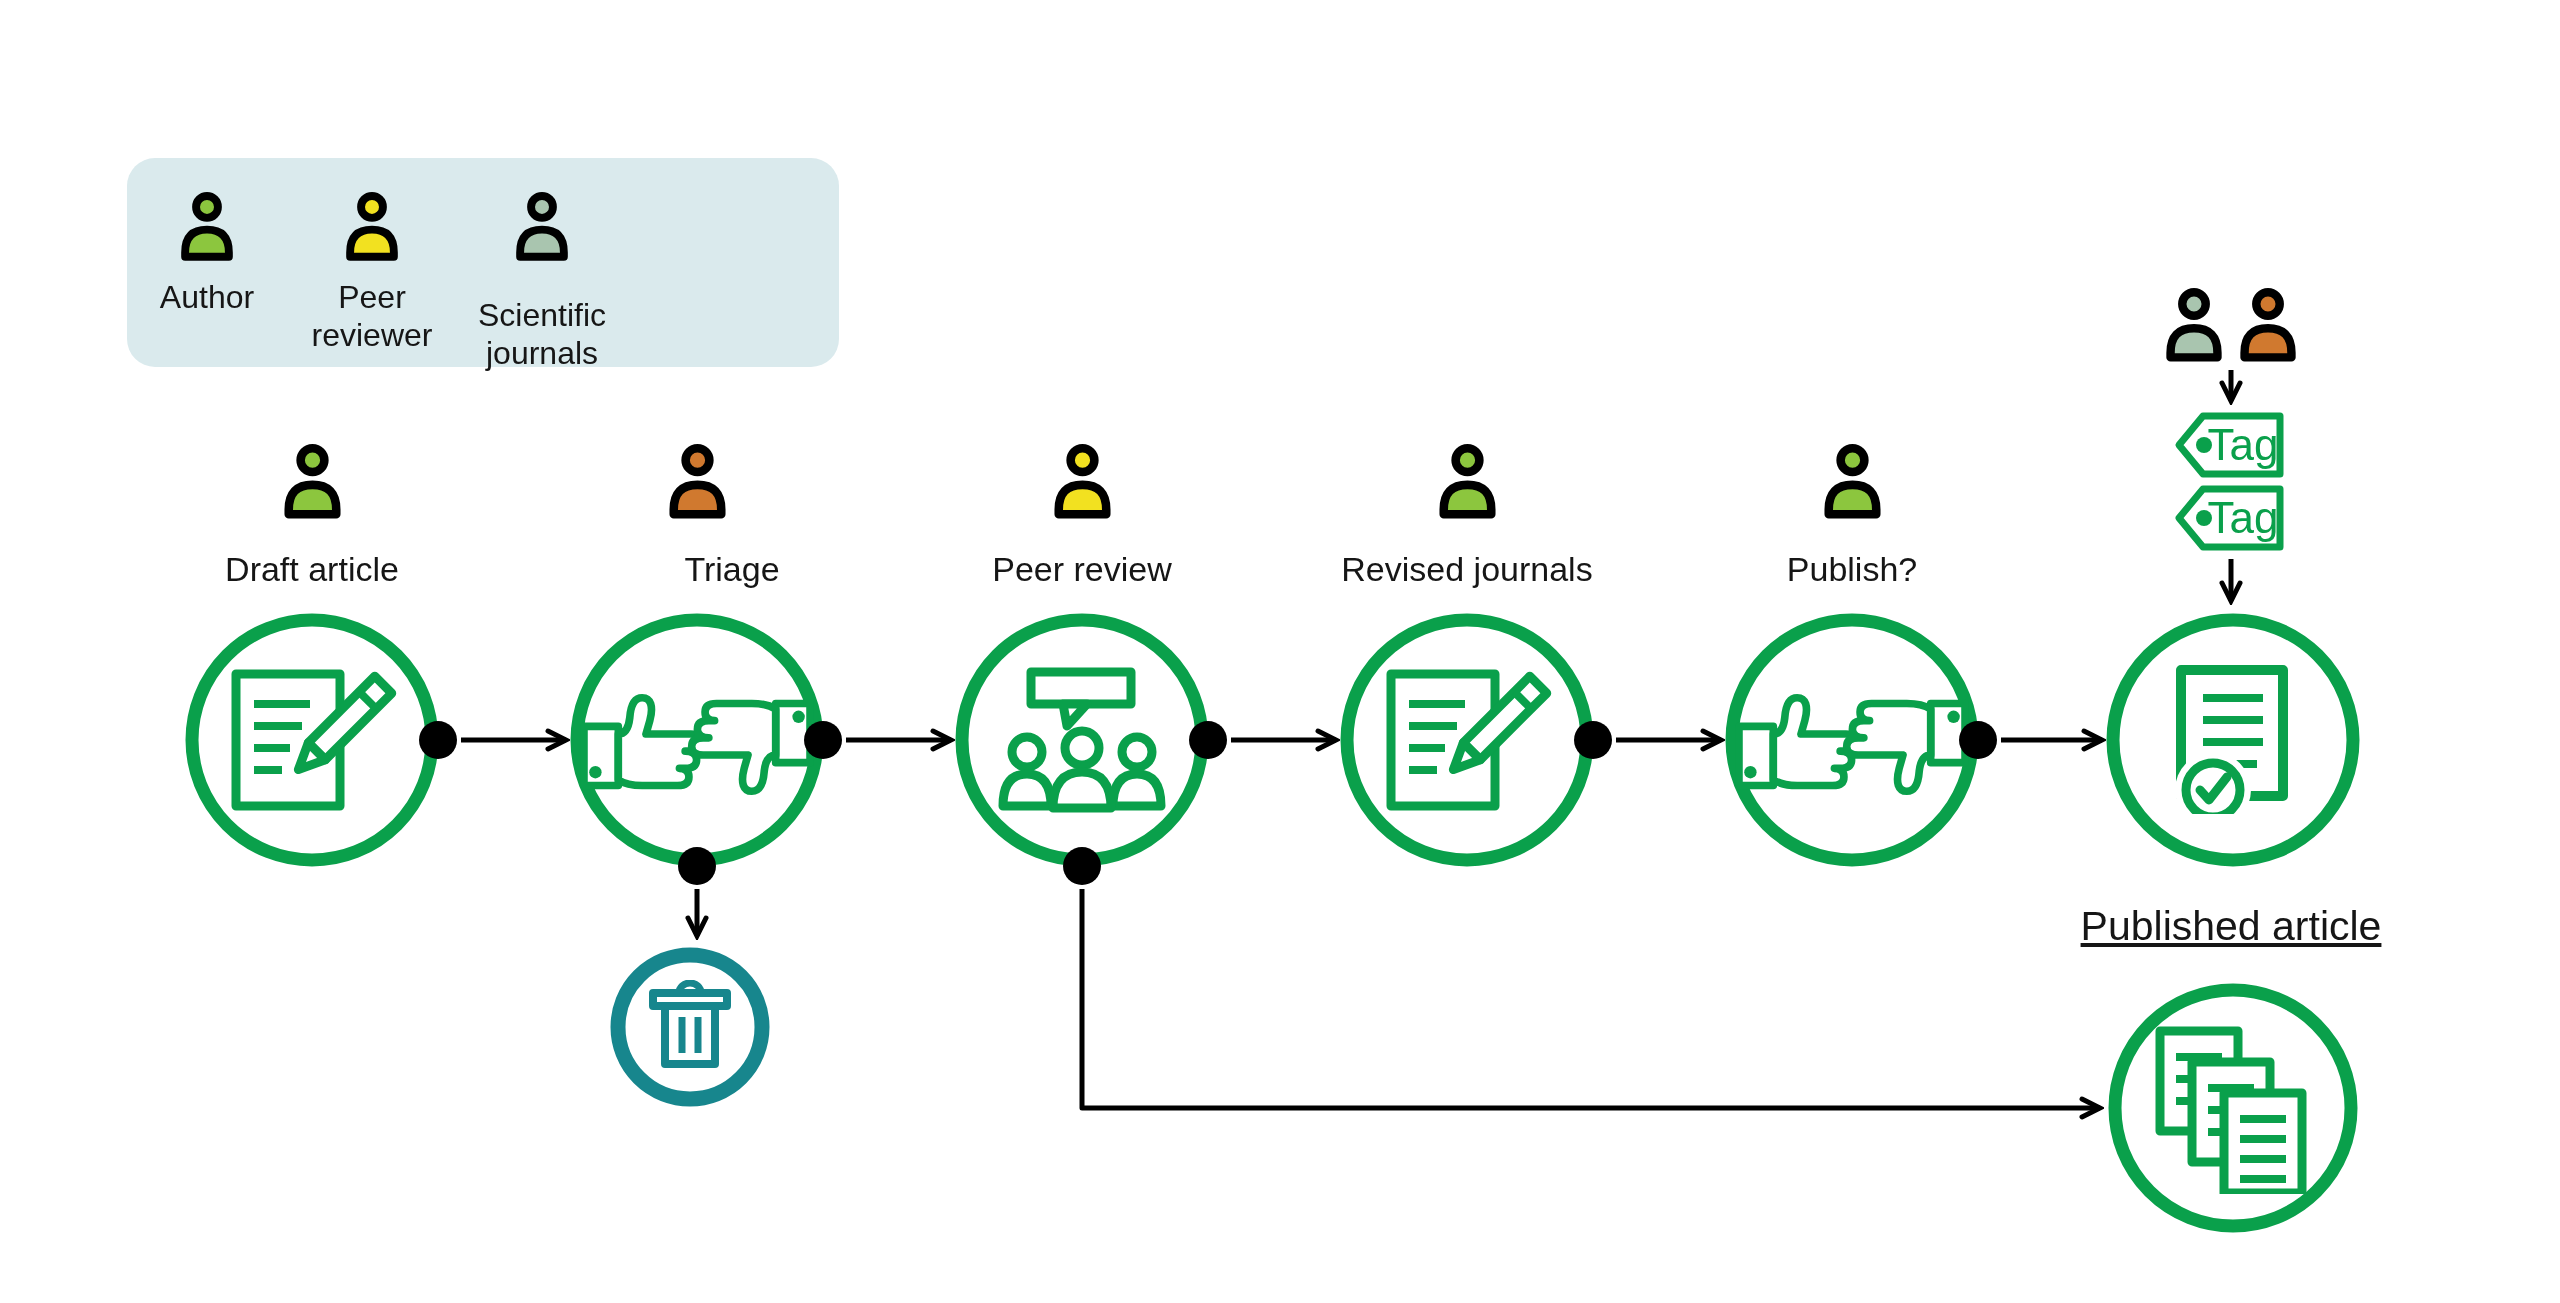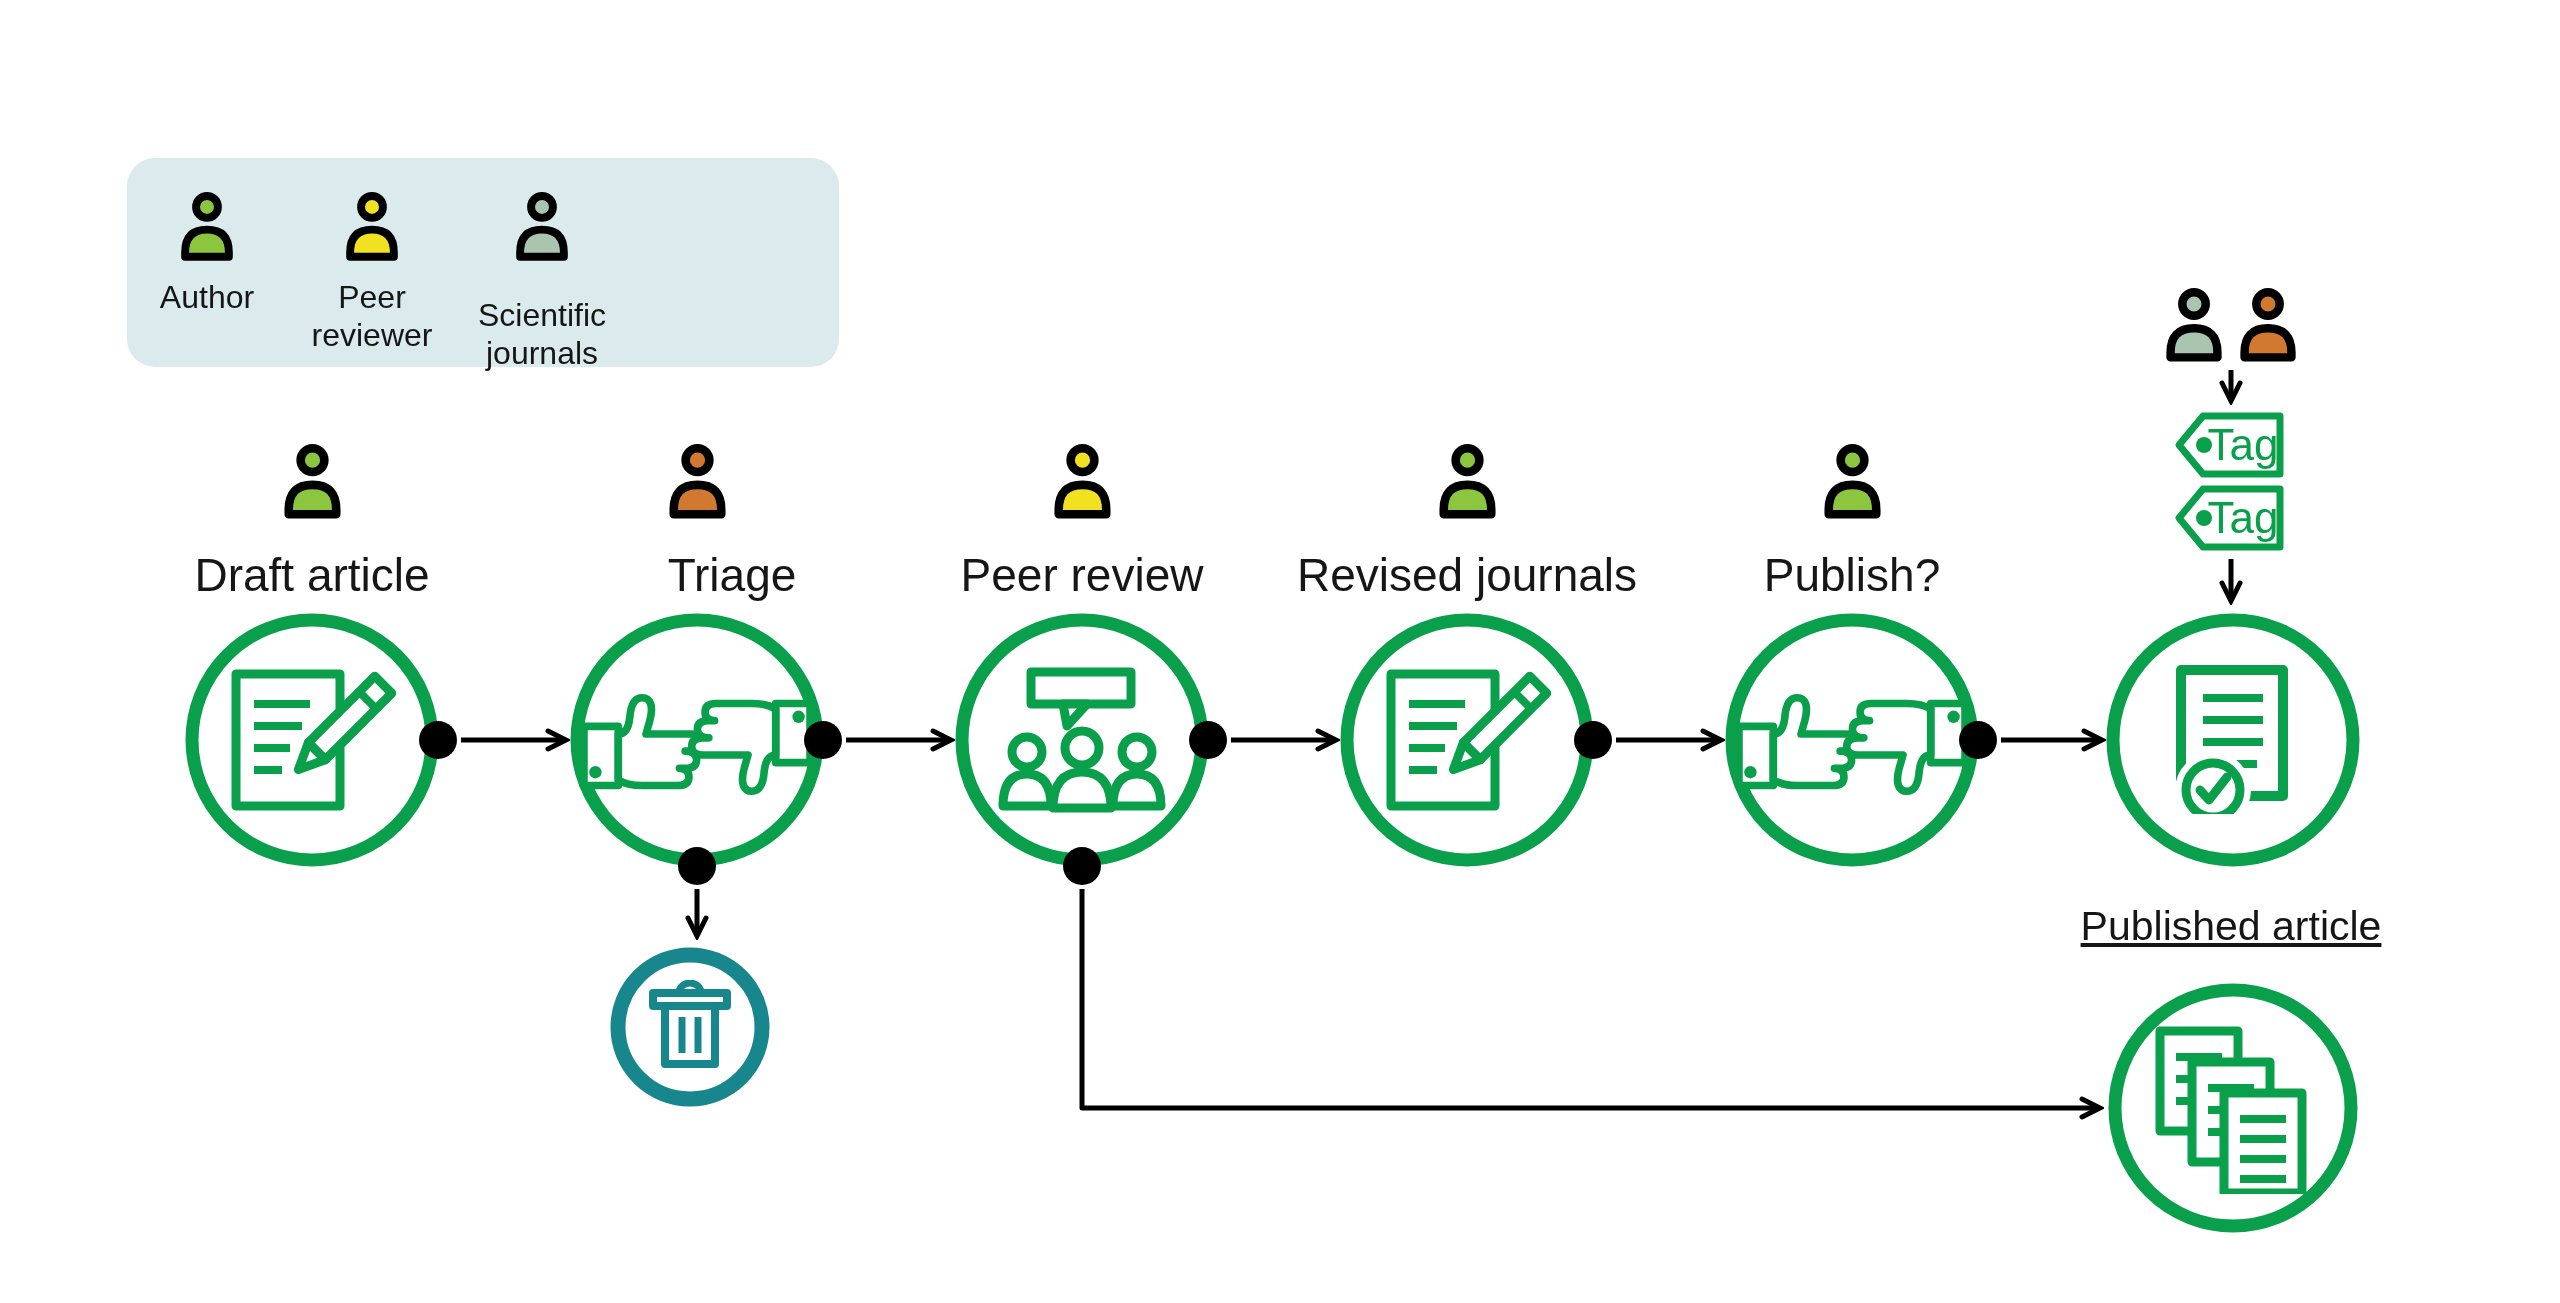--- a/index.html
+++ b/index.html
@@ -18,21 +18,21 @@
   }
   .legend-item{display:flex;flex-direction:column;align-items:center;}
   .legend-item:nth-child(1){width:160px;}
   .legend-item:nth-child(2){width:170px;}
   .legend-item:nth-child(3){width:170px;gap:18px;}
   .legend-item:nth-child(4){width:205px;}
   .legend-item svg{margin-bottom:16px;}
   .legend-label{font-size:32px;line-height:38px;text-align:center;max-width:158px;}
   .step-label{
     position:absolute;top:552px;transform:translateX(-50%);
-    font-size:46px;line-height:1;white-space:nowrap;
+    font-size:34px;line-height:1;white-space:nowrap;
   }
   .published-label{
     position:absolute;top:906px;transform:translateX(-50%);
     font-size:41px;line-height:1;white-space:nowrap;text-decoration:underline;
   }
   .scene{position:absolute;left:0;top:0;}
 
   
   .flow-circle{fill:#fff;stroke:var(--flow-green,#0aa04b);stroke-width:13px;}
   .trash-circle{fill:#fff;stroke:var(--trash-teal,#17868d);stroke-width:15px;}

